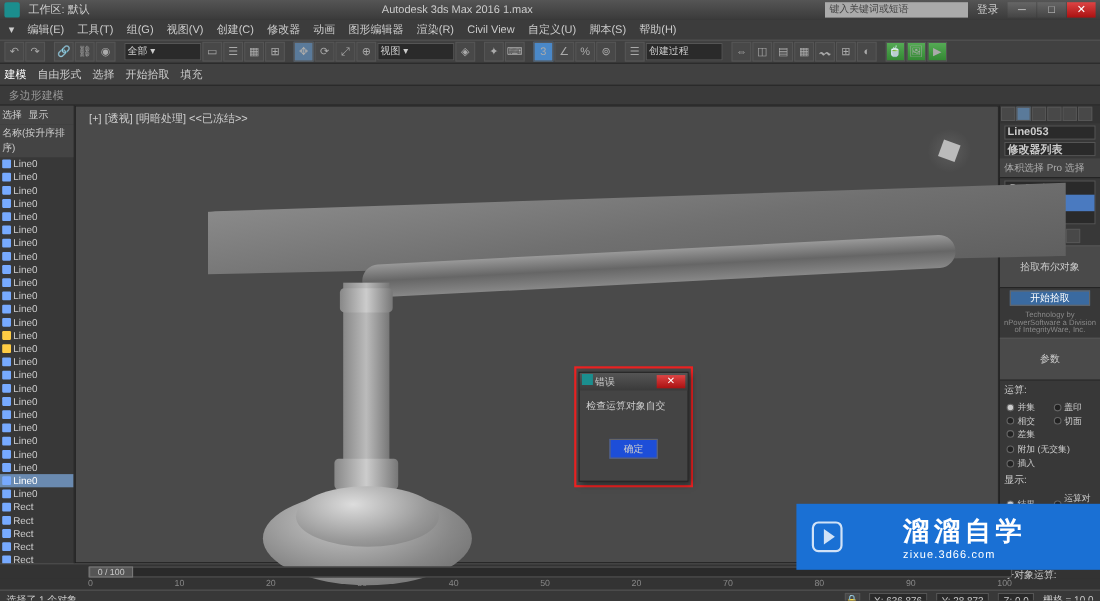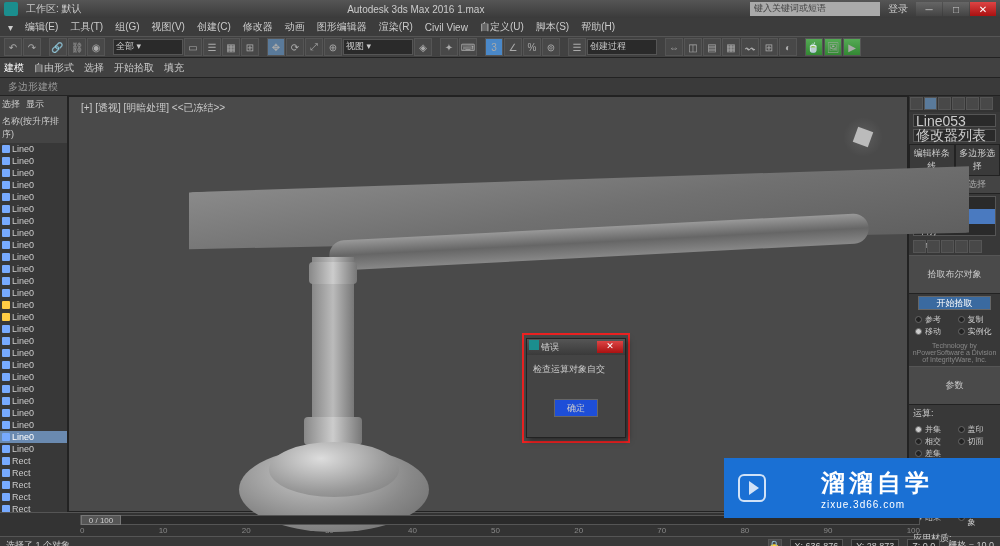--- a/index.html
+++ b/index.html
@@ -48,21 +48,21 @@
 .dlg-title { height: 16px; background: linear-gradient(#555,#3a3a3a); display: flex; align-items: center; justify-content: space-between; padding: 0 2px; font-size: 9px; }
 .dlg-title .x { width: 26px; height: 12px; background: linear-gradient(#d44,#a11); color: #fff; text-align: center; font-size: 9px; }
 .dlg-body { padding: 8px 6px; font-size: 9px; color: #ccc; }
 .dlg-btn { width: 44px; height: 18px; background: #1d4ed8; border: 1px solid #666; margin: 15px auto 0; text-align: center; line-height: 16px; font-size: 9px; }
 .rightpanel { width: 92px; background: #383838; border-left: 1px solid #222; font-size: 9px; }
 .rp-tabs { height: 16px; background: #333; display: flex; gap: 1px; padding: 1px; }
 .rp-tab { width: 13px; height: 13px; background: #484848; border: 1px solid #555; }
 .rp-tab.on { background: #5a7a9a; }
 .rp-hd { background: #444; padding: 2px 4px; font-size: 9px; color: #aaa; border-bottom: 1px solid #222; }
 .rp-sec { padding: 2px 4px; }
-.rp-dd { width: 100%; height: 13px; background: #2a2a2a; border: 1px solid #555; font-size: 14px; margin: 2px 0; padding: 0 2px; display: flex; align-items: center; }
+.rp-dd { width: 100%; height: 13px; background: #2a2a2a; border: 1px solid #555; font-size: 10px; margin: 2px 0; padding: 0 2px; display: flex; align-items: center; font-weight: bold; }
 .rp-tabs2 { display: flex; font-size: 9px; }
 .rp-tabs2 div { flex: 1; padding: 2px; background: #3a3a3a; border: 1px solid #222; text-align: center; }
 .rp-list { height: 40px; background: #2a2a2a; border: 1px solid #555; margin: 2px 4px; font-size: 9px; }
 .rp-list div { padding: 1px 12px; }
 .rp-list .sel { background: #4a7ac0; color: #fff; }
 .rp-roll { background: #4a4a4a; text-align: center; padding: 12px; border-top: 1px solid #555; border-bottom: 1px solid #222; font-size: 9px; }
 .rp-btn { width: 80%; height: 14px; background: #444; border: 1px solid #666; margin: 2px auto; text-align: center; font-size: 9px; line-height: 12px; }
 .rp-btn.blue { background: #3a6aa0; color: #fff; }
 .rp-grid { display: grid; grid-template-columns: 1fr 1fr; gap: 1px 6px; padding: 2px 6px; font-size: 8px; }
 .rp-grid div { display: flex; align-items: center; gap: 3px; }
@@ -333,58 +333,36 @@
     <div class="rp-tabs">
       <div class="rp-tab"></div>
       <div class="rp-tab on"></div>
       <div class="rp-tab"></div>
       <div class="rp-tab"></div>
       <div class="rp-tab"></div>
       <div class="rp-tab"></div>
     </div>
     <div class="rp-dd" style="margin:2px 4px;width:auto">Line053</div>
     <div class="rp-dd" style="margin:2px 4px;width:auto">修改器列表</div>
-    <div class="rp-tabs2">
-      <div>编辑样条线</div>
-      <div>多边形选择</div>
-    </div>
     <div class="rp-hd">体积选择       Pro 选择</div>
     <div class="rp-list">
       <div style="padding-left:4px">ProBoolean</div>
       <div class="sel">运算对象</div>
       <div style="padding-left:4px">车削</div>
       <div style="padding-left:4px">Line</div>
     </div>
     <div style="display:flex;gap:1px;padding:2px 4px">
       <div class="tbtn" style="width:13px;height:13px"></div>
       <div class="tbtn" style="width:13px;height:13px"></div>
       <div class="tbtn" style="width:13px;height:13px"></div>
       <div class="tbtn" style="width:13px;height:13px"></div>
       <div class="tbtn" style="width:13px;height:13px"></div>
     </div>
     <div class="rp-roll">拾取布尔对象</div>
     <div class="rp-btn blue">开始拾取</div>
-    <div class="rp-grid">
-      <div>
-          <div class="rad"></div>
-          <span>参考</span>
-        </div>
-      <div>
-          <div class="rad"></div>
-          <span>复制</span>
-        </div>
-      <div>
-          <div class="rad on"></div>
-          <span>移动</span>
-        </div>
-      <div>
-          <div class="rad"></div>
-          <span>实例化</span>
-        </div>
-    </div>
     <div class="rp-note">Technology by nPowerSoftware a Division of IntegrityWare, Inc.</div>
     <div class="rp-roll">参数</div>
     <div class="rp-sec">运算:</div>
     <div class="rp-grid">
       <div>
           <div class="rad on"></div>
           <span>并集</span>
         </div>
       <div>
           <div class="rad"></div>

